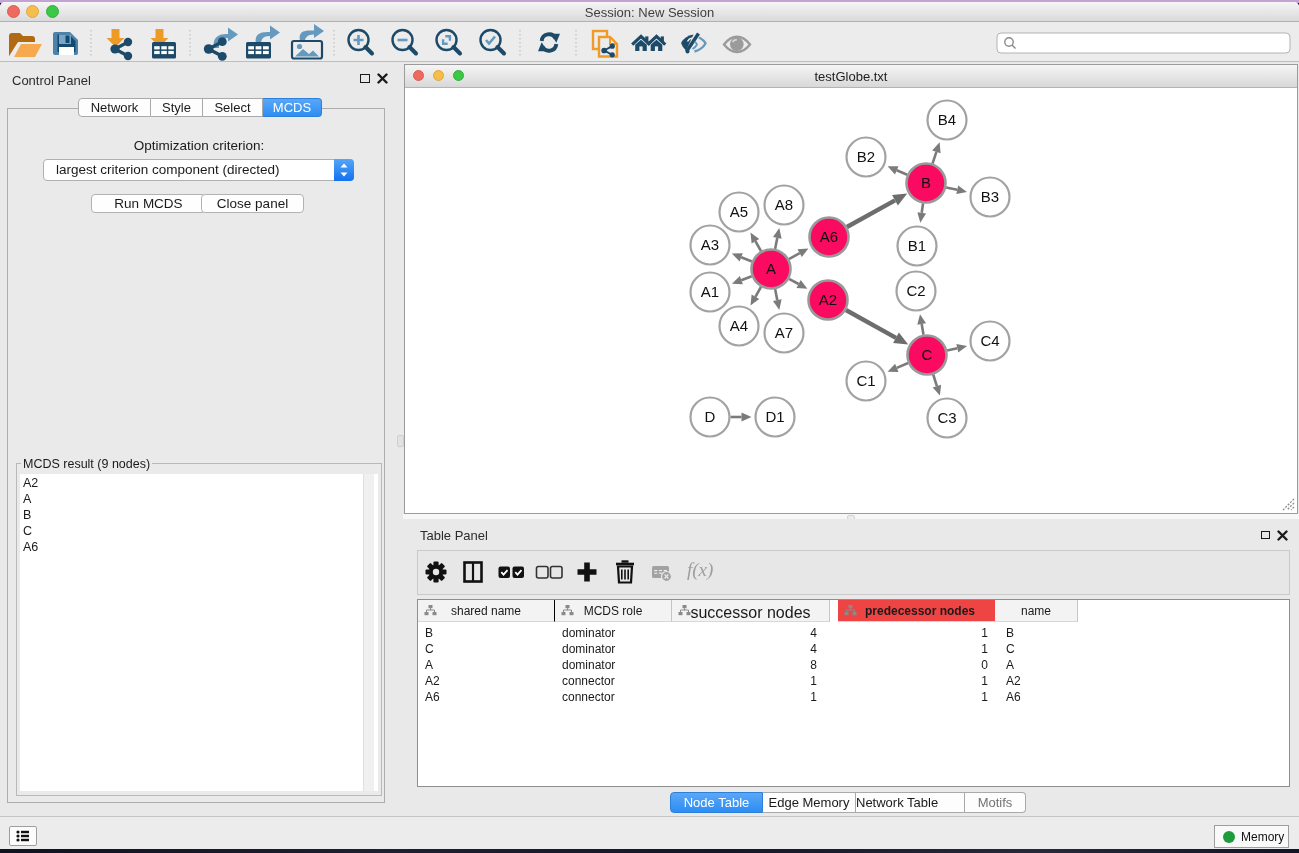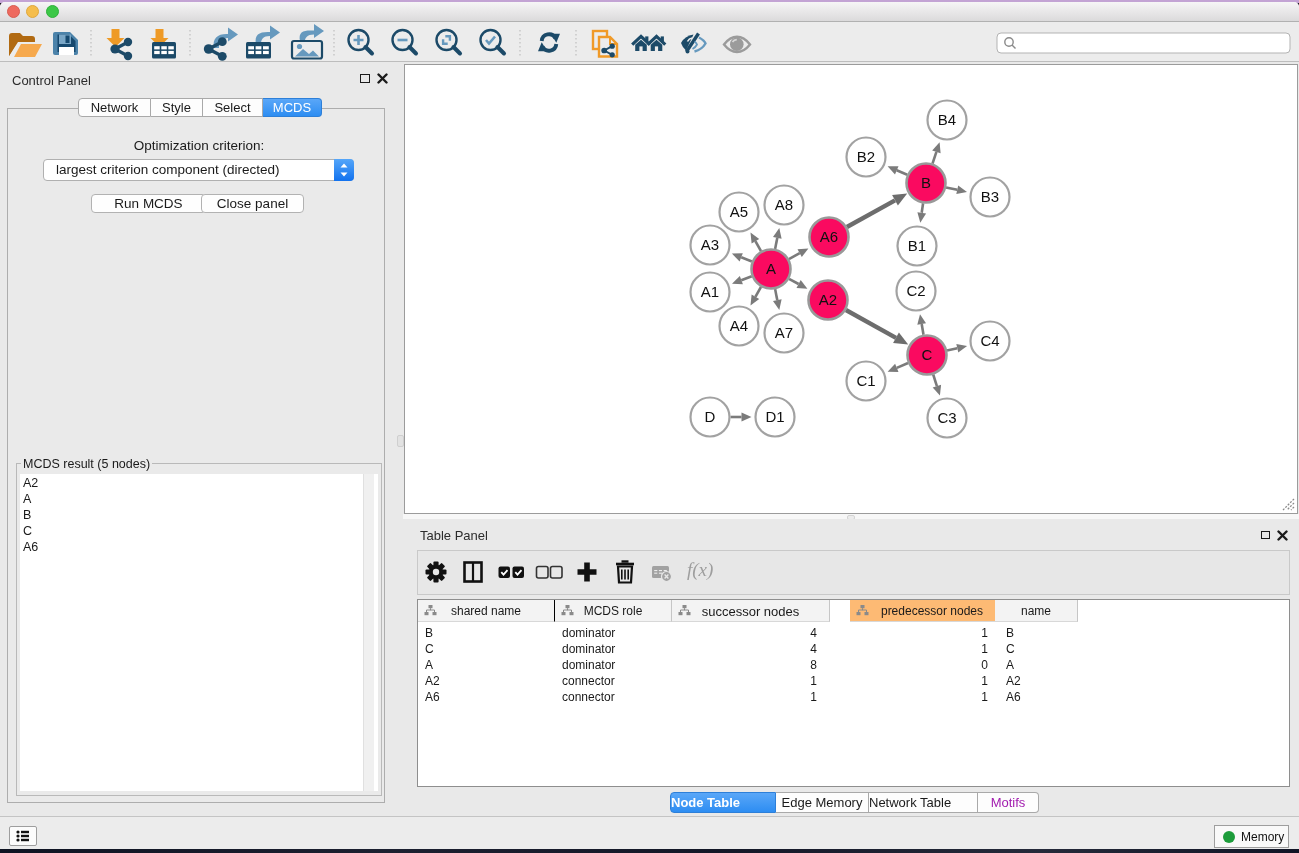--- a/index.html
+++ b/index.html
@@ -11,20 +11,21 @@
 <body>
 <div class="abs" style="left:0;top:0;width:1299px;height:3px;background:#c3a3d4;"></div>
 <div class="abs" style="left:0;top:849px;width:1299px;height:4px;background:linear-gradient(90deg,#0e1322,#1c2030 30%,#131727 55%,#252a3a 80%,#101425);"></div>
 
 <div class="abs" style="left:0;top:2px;width:1299px;height:847px;background:#e9e9e9;border-radius:5px 5px 0 0;">
 
   <div class="abs" style="left:0;top:0;width:1299px;height:20px;background:linear-gradient(#f6f5f6,#dbdadb);border-bottom:1px solid #b1b1b1;border-radius:5px 5px 0 0;">
     <div class="abs" style="left:7px;top:3px;width:13px;height:13px;border-radius:50%;background:#ee6a5f;border:1px solid #d75d52;"></div>
     <div class="abs" style="left:26px;top:3px;width:13px;height:13px;border-radius:50%;background:#f5bd4c;border:1px solid #dfa73c;"></div>
     <div class="abs" style="left:46px;top:3px;width:13px;height:13px;border-radius:50%;background:#3cc747;border:1px solid #2fb13a;"></div>
+    <div class="abs" style="left:0;top:3px;width:1299px;text-align:center;font-size:13px;color:#404040;">Session: New Session</div>
   </div>
 
   <div class="abs" style="left:0;top:20px;width:1299px;height:40px;background:#ececec;border-bottom:1px solid #bdbdbd;">
       <svg width="1299" height="39" style="position:absolute;left:0;top:0;">
         <line x1="91" y1="8" x2="91" y2="35" stroke="#b5b5b5" stroke-width="1" stroke-dasharray="1.5 2.5"></line>
         <line x1="190" y1="8" x2="190" y2="35" stroke="#b5b5b5" stroke-width="1" stroke-dasharray="1.5 2.5"></line>
         <line x1="334" y1="8" x2="334" y2="35" stroke="#b5b5b5" stroke-width="1" stroke-dasharray="1.5 2.5"></line>
         <line x1="520" y1="8" x2="520" y2="35" stroke="#b5b5b5" stroke-width="1" stroke-dasharray="1.5 2.5"></line>
         <line x1="576" y1="8" x2="576" y2="35" stroke="#b5b5b5" stroke-width="1" stroke-dasharray="1.5 2.5"></line>
         <path d="M9 34 V14 q0 -3 3 -3 h8 l3 3 h9 q3 0 3 3 v3 h-17 z" fill="#b16a12"></path>
@@ -140,30 +141,36 @@
         <svg width="20" height="22" viewBox="0 0 20 22">
             <path d="M6.5 8.5 L10 4.5 L13.5 8.5 Z M6.5 13.5 L10 17.5 L13.5 13.5 Z" fill="#fff"></path>
           </svg>
       </div>
     </div>
 
     <div class="abs" style="left:91px;top:132px;width:115px;height:19px;background:#fefefe;border:1px solid #b2b2b2;border-radius:4px;text-align:center;line-height:17px;font-size:13.5px;color:#1a1a1a;">Run MCDS</div>
     <div class="abs" style="left:201px;top:132px;width:103px;height:19px;background:#fefefe;border:1px solid #b2b2b2;border-radius:4px;text-align:center;line-height:17px;font-size:13.5px;color:#1a1a1a;">Close panel</div>
 
     <div class="abs" style="left:16px;top:401px;width:366px;height:333px;border:1px solid #b9b9b9;"></div>
-    <div class="abs" style="left:21px;top:395px;font-size:12.5px;color:#1a1a1a;background:#eaeaea;padding:0 2px;">MCDS result (5 nodes)</div>
+    <div class="abs" style="left:21px;top:395px;font-size:12.5px;color:#1a1a1a;background:#eaeaea;padding:0 2px;">MCDS result (9 nodes)</div>
     <div class="abs" style="left:20px;top:412px;width:358px;height:317px;background:#ffffff;">
       <div style="font-size:12.5px;color:#1a1a1a;line-height:16px;padding:1px 0 0 3px;">A2<br>A<br>B<br>C<br>A6</div>
       <div class="abs" style="right:4px;top:0;width:11px;height:317px;background:#f0f0f0;border-left:1px solid #e0e0e0;"></div>
     </div>
   </div>
 
   <div class="abs" style="left:397px;top:433px;width:7px;height:12px;background:#e2e2e2;border:1px solid #cfcfcf;border-radius:2px;"></div>
 
   <div class="abs" style="left:404px;top:62px;width:894px;height:450px;border:1px solid #9b9b9b;background:#fff;">
+    <div class="abs" style="left:0;top:0;width:892px;height:23px;background:linear-gradient(#f5f5f5,#d8d8d8);border-bottom:1px solid #b4b4b4;">
+      <div class="abs" style="left:8px;top:5px;width:11px;height:11px;border-radius:50%;background:#ee6a5f;border:1px solid #d75d52;"></div>
+      <div class="abs" style="left:28px;top:5px;width:11px;height:11px;border-radius:50%;background:#f5bd4c;border:1px solid #dfa73c;"></div>
+      <div class="abs" style="left:48px;top:5px;width:11px;height:11px;border-radius:50%;background:#3cc747;border:1px solid #2fb13a;"></div>
+      <div class="abs" style="left:0;top:4px;width:892px;text-align:center;font-size:13px;color:#222;">testGlobe.txt</div>
+    </div>
     <svg class="abs" style="right:2px;bottom:2px;" width="13" height="13" viewBox="0 0 13 13">
       <path d="M12 1 L1 12 M12 5 L5 12 M12 9 L9 12" stroke="#8a8a8a" stroke-width="1.3" stroke-dasharray="2 1.4" fill="none"></path>
     </svg>
   </div>
 
   <svg width="891" height="425" style="position:absolute;left:405px;top:85px;" font-family="Liberation Sans, sans-serif">
       <line x1="356.0" y1="164.1" x2="350.4" y2="154.2" stroke="#7b7b7b" stroke-width="2.6"></line>
       <polygon points="345.5,145.5 354.2,152.1 346.6,156.4" fill="#7b7b7b"></polygon>
       <line x1="370.1" y1="161.9" x2="372.3" y2="150.8" stroke="#7b7b7b" stroke-width="2.6"></line>
       <polygon points="374.3,141.0 376.6,151.7 368.0,150.0" fill="#7b7b7b"></polygon>
@@ -313,23 +320,23 @@
             </svg>
             <div style="position:absolute;left:0;top:4px;width:100%;text-align:center;font-size:12px;color:#1a1a1a;">MCDS role</div>
           </div>
           <div style="position:absolute;left:254px;top:0;width:158px;height:22px;background:#f3f3f3;border-right:1px solid #c6c6c6;border-bottom:1px solid #d8d8d8;">
             <svg width="13" height="11" viewBox="0 0 13 11" style="position:absolute;left:6px;top:5px;">
               <rect x="4.5" y="0" width="4" height="3.2" fill="#8a8a8a"></rect>
               <rect x="0.5" y="7" width="4" height="3.2" fill="#8a8a8a"></rect>
               <rect x="8.5" y="7" width="4" height="3.2" fill="#8a8a8a"></rect>
               <path d="M6.5 3.2 v2 M2.5 7 v-2 h8 v2" stroke="#8a8a8a" fill="none" stroke-width="1"></path>
             </svg>
-            <div style="position:absolute;left:0;top:4px;width:100%;text-align:center;font-size:13px;color:#1a1a1a;">successor nodes</div>
+            <div style="position:absolute;left:0;top:4px;width:100%;text-align:center;font-size:16px;color:#1a1a1a;">successor nodes</div>
           </div>
-          <div style="position:absolute;left:432px;top:0;width:165px;height:22px;background:#fdba74;border-right:1px solid #c6c6c6;border-bottom:1px solid #d8d8d8;">
+          <div style="position:absolute;left:420px;top:0;width:165px;height:22px;background:#ef4444;border-right:1px solid #c6c6c6;border-bottom:1px solid #d8d8d8;font-weight:bold;">
             <svg width="13" height="11" viewBox="0 0 13 11" style="position:absolute;left:6px;top:5px;">
               <rect x="4.5" y="0" width="4" height="3.2" fill="#8a8a8a"></rect>
               <rect x="0.5" y="7" width="4" height="3.2" fill="#8a8a8a"></rect>
               <rect x="8.5" y="7" width="4" height="3.2" fill="#8a8a8a"></rect>
               <path d="M6.5 3.2 v2 M2.5 7 v-2 h8 v2" stroke="#8a8a8a" fill="none" stroke-width="1"></path>
             </svg>
             <div style="position:absolute;left:0;top:4px;width:100%;text-align:center;font-size:12px;color:#1a1a1a;">predecessor nodes</div>
           </div>
           <div style="position:absolute;left:577px;top:0;width:83px;height:22px;background:#f3f3f3;border-right:1px solid #c6c6c6;border-bottom:1px solid #d8d8d8;">
             <div style="position:absolute;left:0;top:4px;width:100%;text-align:center;font-size:12px;color:#1a1a1a;">name</div>
@@ -358,24 +365,24 @@
           <div style="position:absolute;left:588px;top:48px;height:16px;line-height:16px;">A2</div>
           <div style="position:absolute;left:7px;top:64px;height:16px;line-height:16px;">A6</div>
           <div style="position:absolute;left:144px;top:64px;height:16px;line-height:16px;">connector</div>
           <div style="position:absolute;left:330px;top:64px;width:69px;text-align:right;height:16px;line-height:16px;">1</div>
           <div style="position:absolute;left:500px;top:64px;width:70px;text-align:right;height:16px;line-height:16px;">1</div>
           <div style="position:absolute;left:588px;top:64px;height:16px;line-height:16px;">A6</div>
         </div>
     </div>
 
     <div class="abs" style="left:267px;top:273px;height:21px;display:flex;font-size:13px;">
-      <div style="width:106px;background:linear-gradient(#5aa7f8,#2d8df2);border:1px solid #2d7fd8;border-radius:4px 0 0 4px;line-height:19px;color:#fff;font-weight:bold;">Node Table</div>
+      <div style="width:93px;background:linear-gradient(#5aa7f8,#2d8df2);border:1px solid #2d7fd8;border-radius:4px 0 0 4px;text-align:center;line-height:19px;color:#fff;">Node Table</div>
       <div style="width:93px;background:#fdfdfd;border:1px solid #a9a9a9;border-left:none;text-align:center;line-height:19px;color:#1a1a1a;">Edge Memory</div>
       <div style="width:109px;background:#fdfdfd;border:1px solid #a9a9a9;border-left:none;text-align:left;line-height:19px;color:#1a1a1a;">Network Table</div>
-      <div style="width:61px;background:#fdfdfd;border:1px solid #a9a9a9;border-left:none;border-radius:0 4px 4px 0;text-align:center;line-height:19px;color:#a21caf;">Motifs</div>
+      <div style="width:61px;background:#fdfdfd;border:1px solid #a9a9a9;border-left:none;border-radius:0 4px 4px 0;text-align:center;line-height:19px;color:#737373;">Motifs</div>
     </div>
   </div>
 
   <div class="abs" style="left:0;top:814px;width:1299px;height:33px;background:#ececec;border-top:1px solid #c4c4c4;">
     <div class="abs" style="left:9px;top:9px;width:28px;height:20px;background:#fcfcfc;border:1px solid #9e9e9e;border-radius:2px;">
       <svg width="26" height="18" viewBox="0 0 26 18">
           <g fill="#111">
             <circle cx="8" cy="5" r="1.6"></circle>
             <circle cx="8" cy="9" r="1.6"></circle>
             <circle cx="8" cy="13" r="1.6"></circle>

